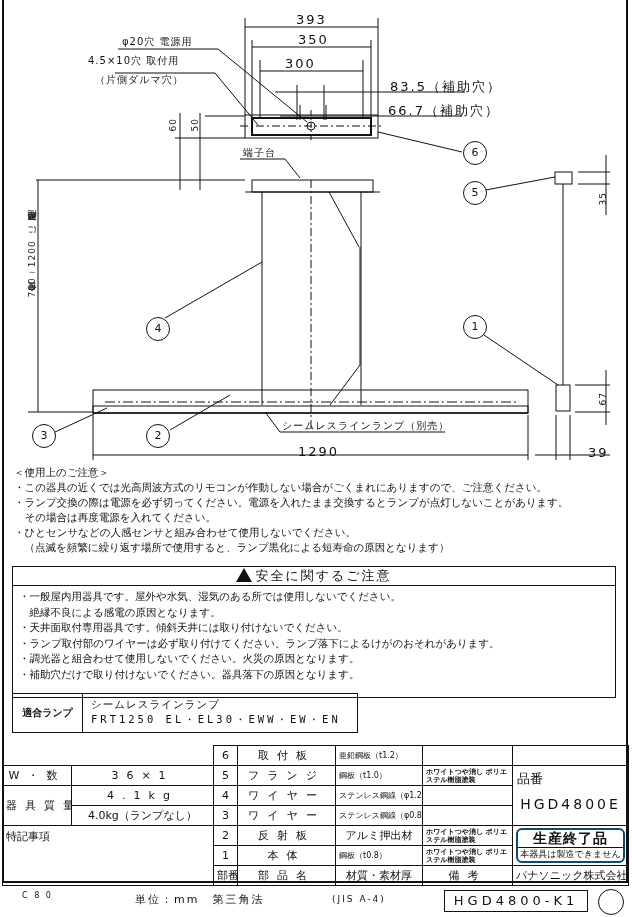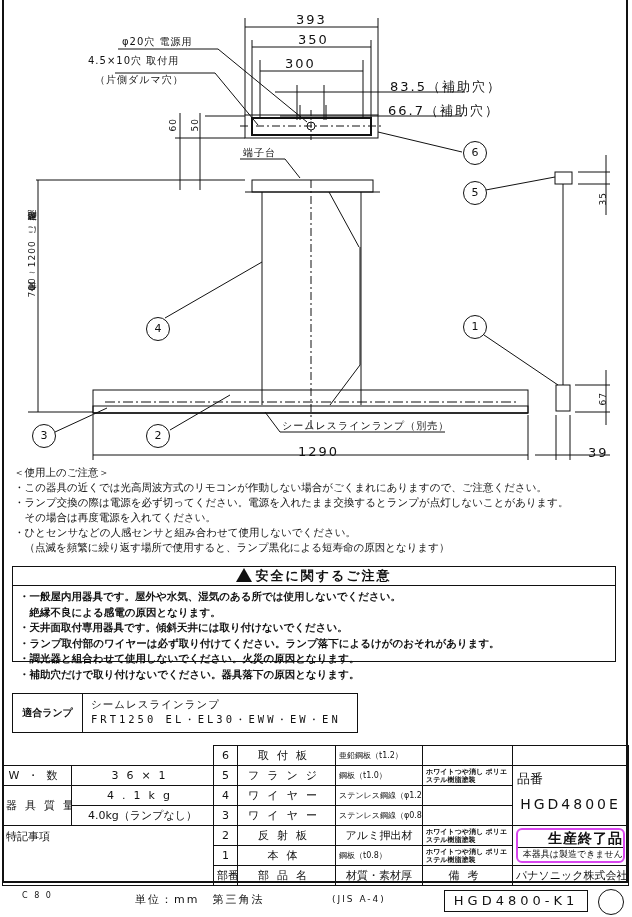--- a/index.html
+++ b/index.html
@@ -9,22 +9,22 @@
            border: 2px solid #111; box-sizing: border-box; border-top: none; }
   svg.drawing { position: absolute; left: 0; top: 0; }
   .lbl { position: absolute; font-size: 10px; letter-spacing: 1px; white-space: nowrap; line-height: 1; }
   .dim { position: absolute; font-size: 13px; letter-spacing: 2px; white-space: nowrap; line-height: 1; }
   .balloon { position: absolute; width: 22px; height: 22px; border: 1px solid #111; border-radius: 50%;
              background: #fff; text-align: center; line-height: 22px; font-size: 11px; }
   .vtext { position: absolute; writing-mode: vertical-rl; transform: rotate(180deg);
            font-size: 9px; letter-spacing: 1px; white-space: nowrap; }
   .notes { position: absolute; left: 14px; top: 465px; font-size: 10.5px; line-height: 15px; }
   .notes div { white-space: nowrap; }
-  .safety { position: absolute; left: 12px; top: 566px; width: 604px; height: 96px;
-            border: 1px solid #111; box-sizing: border-box; font-weight: bold; }
+  .safety { position: absolute; left: 12px; top: 566px; width: 604px; height: 132px;
+            border: 1px solid #111; box-sizing: border-box; }
   .safety-title { height: 18px; border-bottom: 1px solid #111; text-align: center;
                   font-size: 13px; line-height: 18px; letter-spacing: 2px; }
   .safety-title .tri { display: inline-block; width: 0; height: 0; border-left: 8px solid transparent;
                        border-right: 8px solid transparent; border-bottom: 14px solid #111;
                        vertical-align: -2px; margin-right: 3px; position: relative; }
   .safety-list { padding: 3px 6px; font-size: 10.5px; line-height: 15.5px; }
   .safety-list div { white-space: nowrap; }
   .lamp-box { position: absolute; left: 12px; top: 693px; width: 346px; height: 40px;
               border: 1px solid #111; box-sizing: border-box; display: flex; }
   .lamp-box .k { width: 69px; border-right: 1px solid #111; display: flex; align-items: center;
@@ -32,21 +32,21 @@
   .lamp-box .v { padding: 3px 8px; font-size: 10.5px; line-height: 15px; letter-spacing: 1px; }
   .lamp-box .v .model { font-family: "DejaVu Sans Mono", monospace; letter-spacing: 3px; }
   table.tb { position: absolute; left: 2px; top: 745px; width: 626px; border-collapse: collapse;
              table-layout: fixed; font-size: 11px; }
   table.tb td { border: 1px solid #111; height: 19px; padding: 0 3px; overflow: hidden; white-space: nowrap; }
   .c { text-align: center; }
   .sp { letter-spacing: 8px; }
   .small { font-size: 7px; line-height: 8px; font-weight: bold; }
   .mat { font-size: 8px; font-weight: normal; }
   .pn { font-size: 14px; text-align: center; }
-  .discon { border: 2px solid #d946ef; border-radius: 6px; margin: 1px 2px; text-align: right; }
+  .discon { border: 2px solid #0c4a6e; border-radius: 6px; margin: 1px 2px; text-align: center; }
   .discon .big { font-size: 14px; font-weight: bold; letter-spacing: 1px; border-bottom: 1px solid #111; line-height: 17px; }
   .discon .sm { font-size: 9px; line-height: 13px; }
   .footer { position: absolute; top: 892px; font-size: 11px; white-space: nowrap; letter-spacing: 2px; }
   .drawno { position: absolute; left: 444px; top: 890px; width: 144px; height: 22px; border: 1px solid #111;
             box-sizing: border-box; text-align: center; font-size: 13px; line-height: 20px; letter-spacing: 4px; }
   .rev { position: absolute; left: 598px; top: 889px; width: 24px; height: 24px; border: 1px solid #111; border-radius: 50%; }
 </style>
 </head>
 <body>
 

